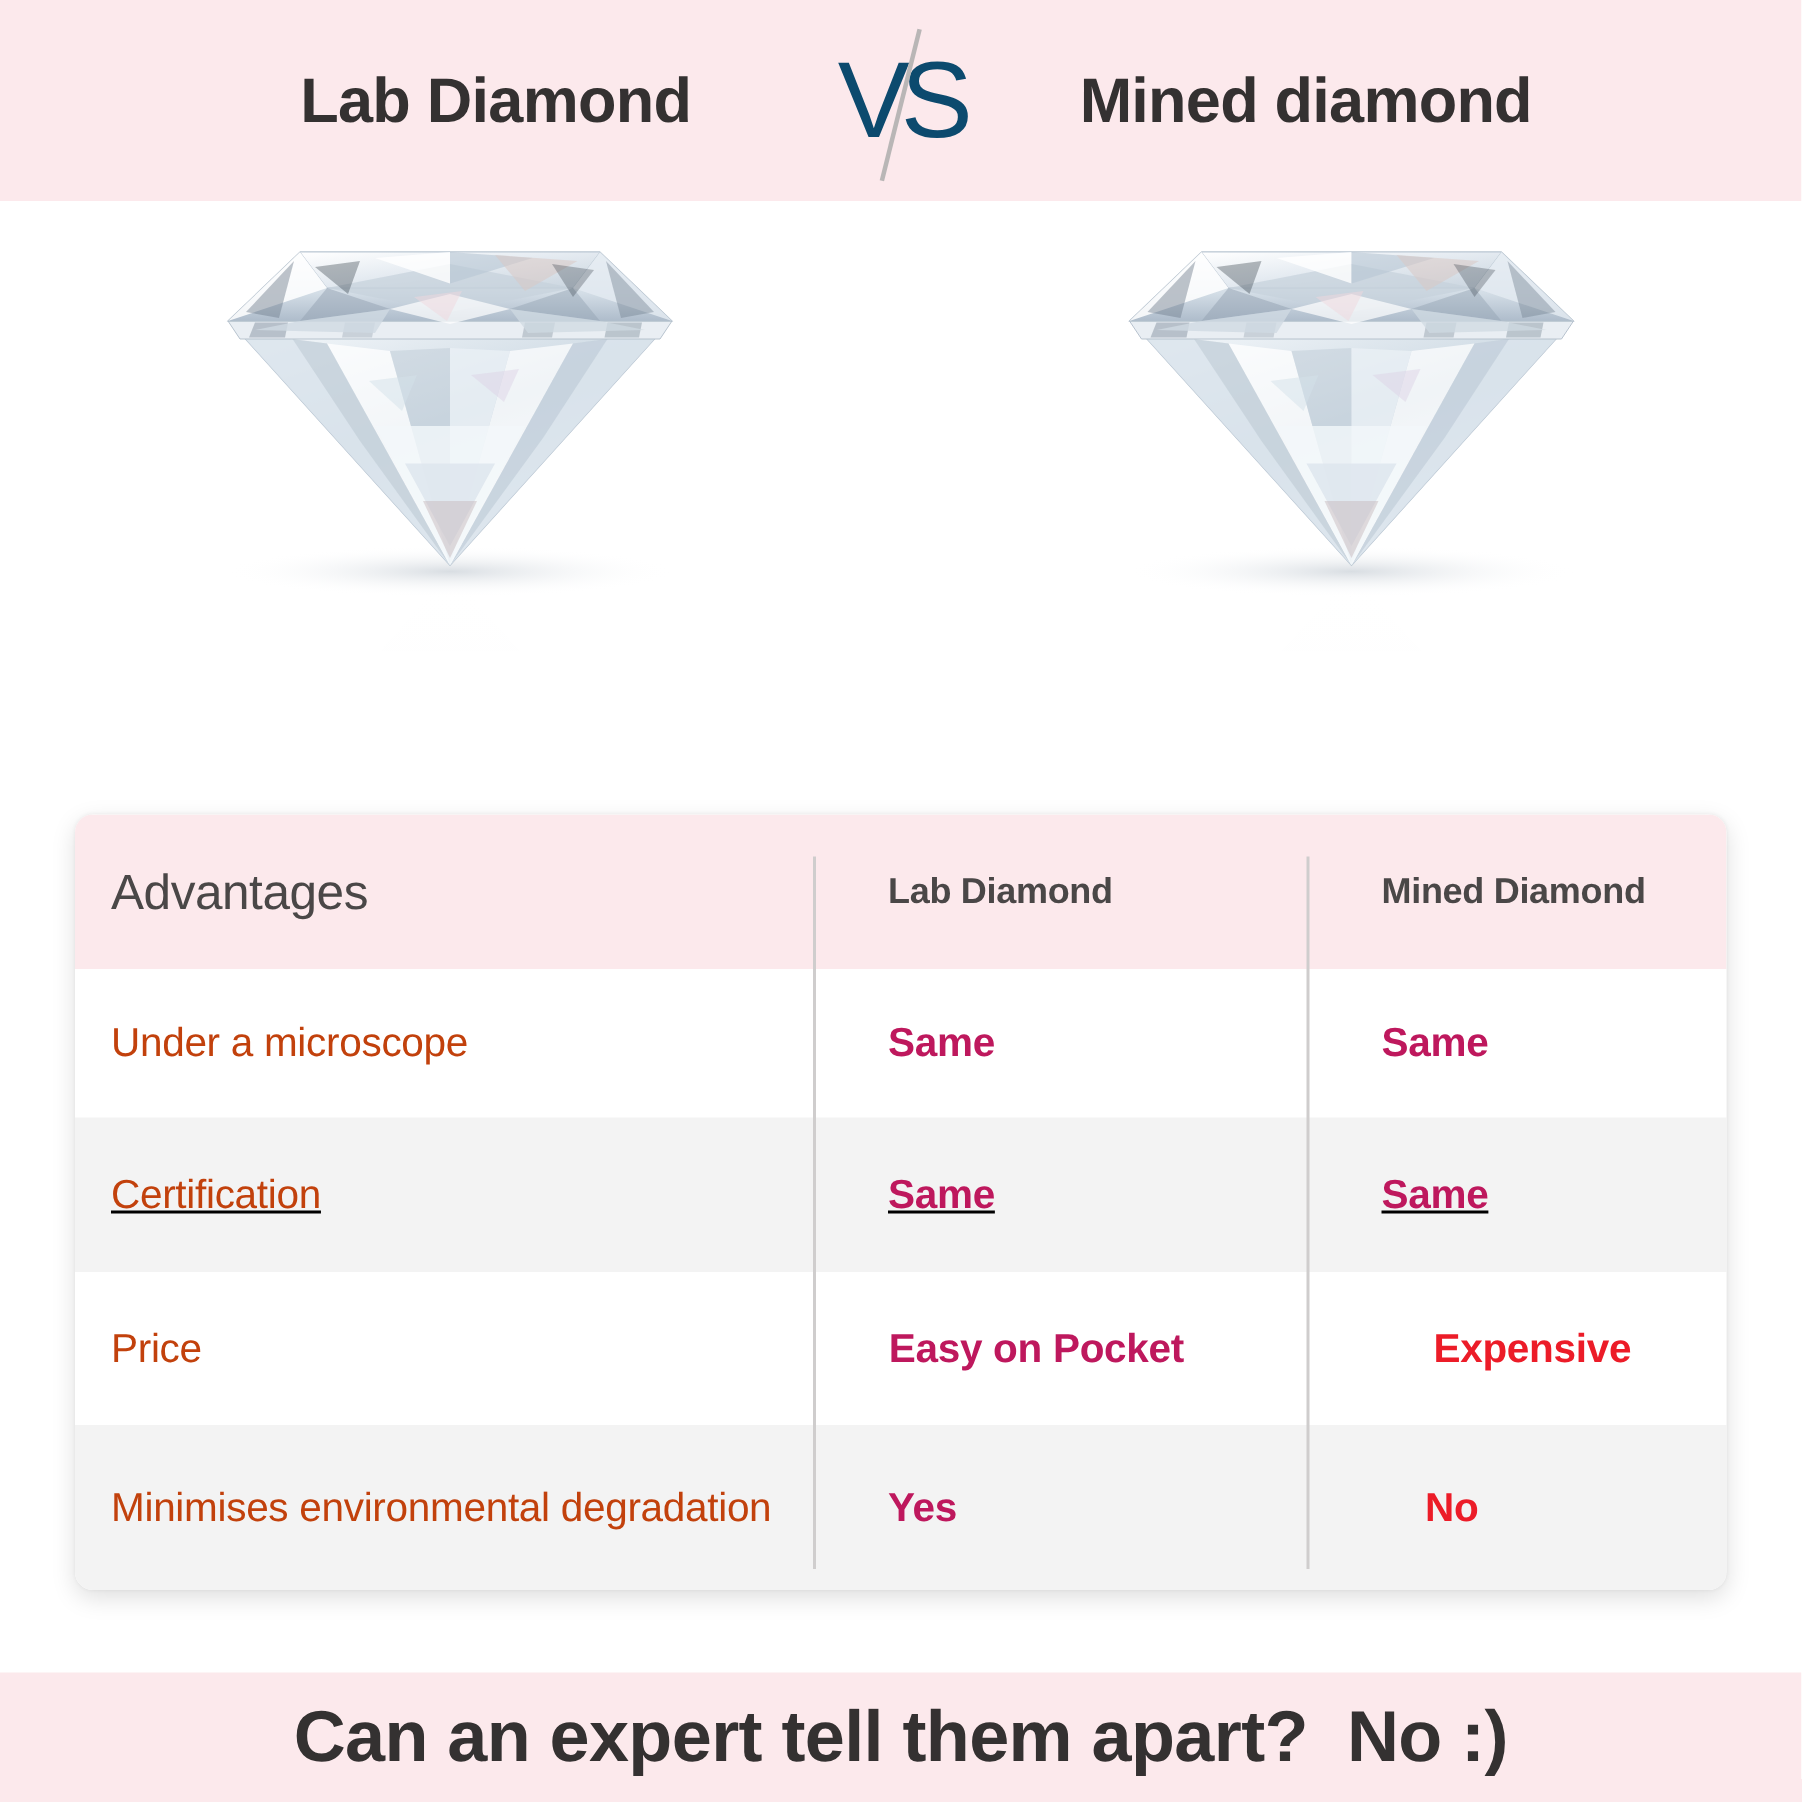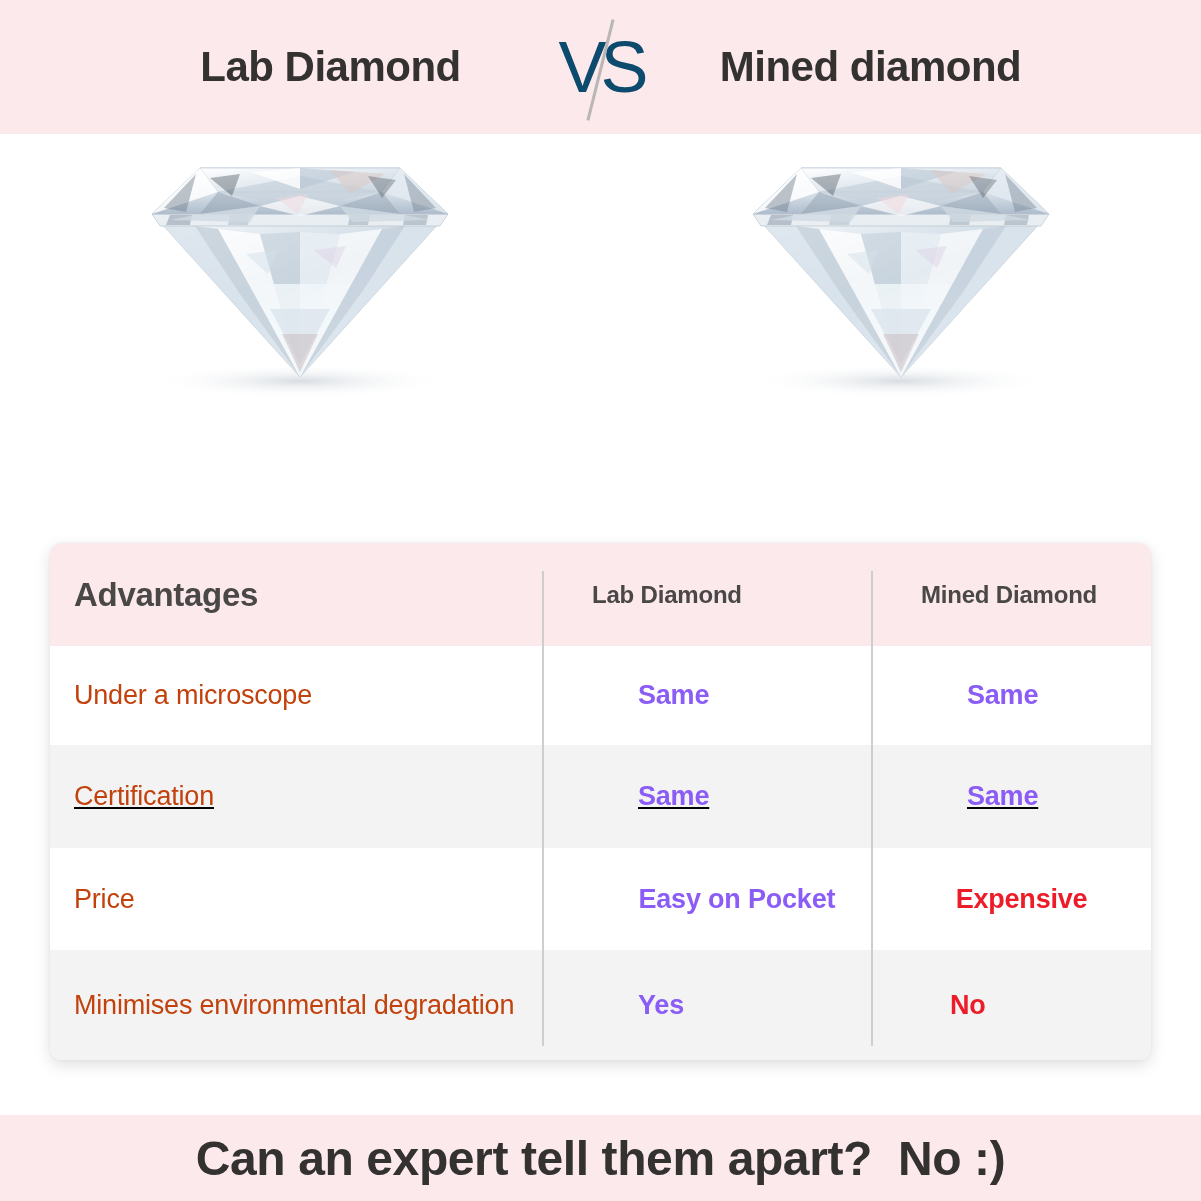--- a/index.html
+++ b/index.html
@@ -112,21 +112,21 @@
   .cell-val {
     width: 329px;
     display: flex;
     align-items: center;
     padding-left: 50px;
   }
   .cell-val.second { width: 280px; padding-left: 50px; }
 
   .hdr-advantages {
     font-size: 33px;
-    font-weight: 700;
+    font-weight: 400;
     color: #4a4747;
     letter-spacing: -0.3px;
   }
   .hdr-col {
     font-size: 24px;
     font-weight: 700;
     color: #4a4747;
     letter-spacing: -0.2px;
     white-space: nowrap;
   }
@@ -136,21 +136,21 @@
     color: #c2410c;
     line-height: 1.35;
     letter-spacing: -0.2px;
   }
   .val {
     font-size: 27px;
     font-weight: 700;
     letter-spacing: -0.2px;
     white-space: nowrap;
   }
-  .val.green { color: #8b5cf6; margin-left: 46px; }
+  .val.green { color: #be185d; }
   .val.red   { color: #ec1c28; margin-left: 29px; }
 
   .row.r1 { height: 99px; }
   .row.r2 { height: 103px; text-decoration: underline; }
   .row.r3 { height: 102px; gap: 12px; }
   .row.r4 { height: 110px; }
 
   
   .divider {
     position: absolute;

